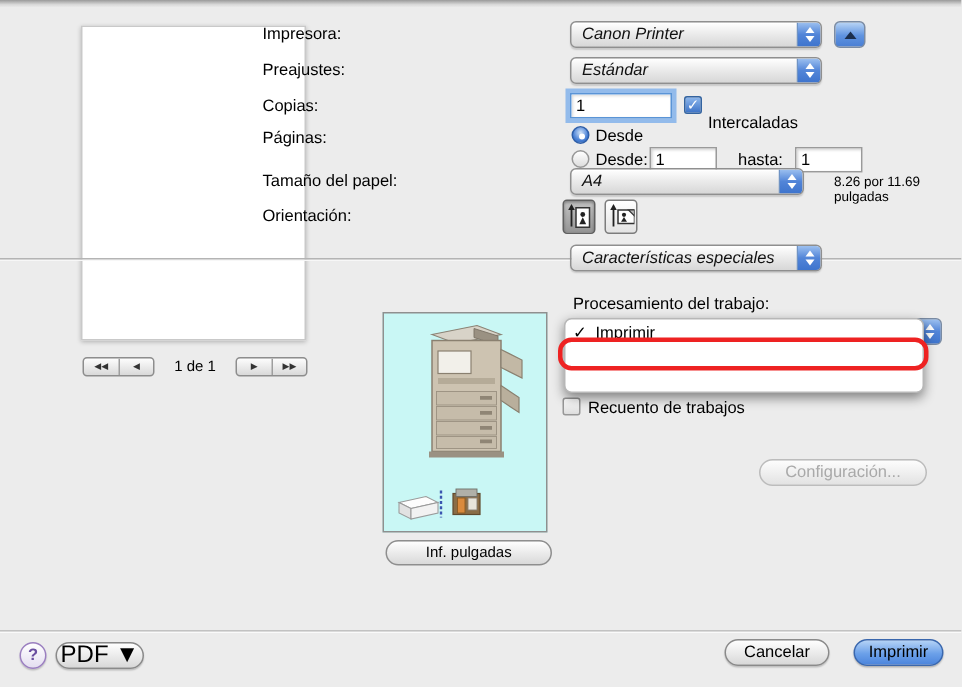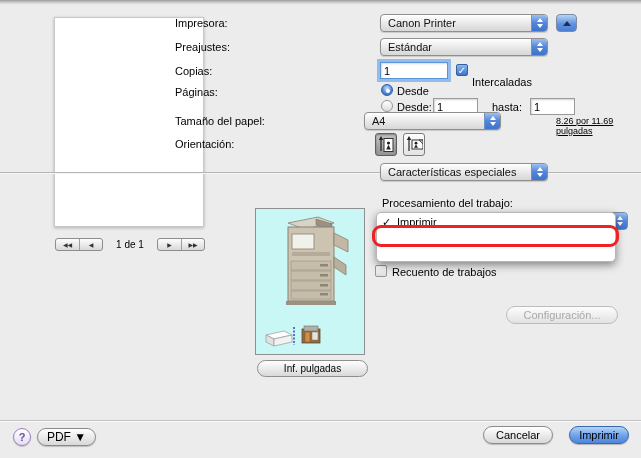--- a/index.html
+++ b/index.html
@@ -28,21 +28,21 @@
     font-size:10px; color:#000; }
 
   
   .lbl { position:absolute; width:200px; color:#000; }
   .r375 { left:175px; }
 
   .popup { position:absolute; height:18px; display:flex; align-items:center;
     border:1px solid #8f8f8f; border-radius:4px;
     background:linear-gradient(180deg,#ffffff,#eaeaea 50%,#d7d7d7);
     box-shadow:inset 0 1px 0 #fff,0 1px 1px rgba(0,0,0,.15); }
-  .popup-text { flex:1; padding-left:7px; white-space:nowrap; overflow:hidden; }
+  .popup-text { flex:1; padding-left:7px; white-space:nowrap; overflow:hidden;font-style:italic; }
   .popup-cap { width:16px; height:100%; border-left:1px solid #6f93c4; border-radius:0 3px 3px 0;
     background:linear-gradient(180deg,#9cc0f0,#5285d8 50%,#3e74cd);
     display:flex; flex-direction:column; align-items:center; justify-content:center; gap:2px; }
   .tri-up { width:0; height:0; border-left:3px solid transparent; border-right:3px solid transparent;
     border-bottom:4px solid #fff; }
   .tri-down { width:0; height:0; border-left:3px solid transparent; border-right:3px solid transparent;
     border-top:4px solid #fff; }
 
   .aqua-up-btn { position:absolute; left:556px; top:14px; width:21px; height:18px;
     border:1px solid #7a8ba3; border-radius:4px;
@@ -62,21 +62,21 @@
     border:1px solid #33639f; color:#fff; font-size:10px; line-height:11px; text-align:center; }
   .checkbox.unchecked { background:linear-gradient(180deg,#fff,#ddd); border:1px solid #979797; }
   .radio { position:absolute; width:12px; height:12px; border-radius:50%; }
   .radio.selected { background:radial-gradient(circle at 50% 35%,#cfe2f8,#4a81d6 60%,#2f63b4);
     border:1px solid #2e5ea8; }
   .radio.selected::after { content:""; position:absolute; left:3.5px; top:3.5px; width:4px; height:4px;
     border-radius:50%; background:#fff; }
   .radio.unselected { background:linear-gradient(180deg,#fff,#ddd); border:1px solid #979797; }
   .inline-lbl { position:absolute; color:#000; }
 
-  .size-note { position:absolute; left:556px; top:116px; font-size:9px; color:#000;text-decoration:underline; }
+  .size-note { position:absolute; left:556px; top:116px; font-size:9px; color:#000; }
 
   .orient-btn { position:absolute; top:133px; width:22px; height:23px; border:1px solid #7c7c7c;
     border-radius:3px; display:flex; align-items:center; justify-content:center; }
   .orient-btn.selected { background:linear-gradient(180deg,#c3c3c3,#949494); border-color:#5f5f5f;
     box-shadow:inset 0 1px 2px rgba(0,0,0,.35); }
   .orient-btn.normal { background:linear-gradient(180deg,#fff,#e3e3e3); }
 
   .divider { position:absolute; left:0; top:172px; width:641px; height:1px; background:#b4b4b4;
     box-shadow:0 1px 0 #f7f7f7; }
   .footer-divider { position:absolute; left:0; top:420px; width:641px; height:1px; background:#c2c2c2;
@@ -109,21 +109,21 @@
     text-align:center; line-height:15px; font-size:10px; color:#000; }
 
   
   .help-btn { position:absolute; left:13px; top:428px; width:18px; height:18px; border-radius:50%;
     background:linear-gradient(180deg,#ffffff,#e4def0); border:1px solid #9b7fc0;
     color:#6a4ea0; font-weight:bold; font-size:11px; text-align:center; line-height:16px;
     box-shadow:0 1px 1px rgba(0,0,0,.2); }
   .pill-btn { position:absolute; height:18px; border:1px solid #8a8a8a; border-radius:9px;
     background:linear-gradient(180deg,#ffffff,#d8d8d8); text-align:center; line-height:16px;
     color:#000; box-shadow:0 1px 1px rgba(0,0,0,.2); }
-  .pdf-btn { left:37px; top:428px; width:59px; font-size:12px; }
+  .pdf-btn { left:37px; top:428px; width:59px; font-size:16px; }
   .cancel-btn { left:483px; top:426px; width:70px; }
   .print-btn { position:absolute; left:569px; top:426px; width:60px; height:18px;
     border:1px solid #3a67ad; border-radius:9px; text-align:center; line-height:16px; color:#000;
     background:linear-gradient(180deg,#b5d3f6,#6ba0e9 55%,#4c85dc);
     box-shadow:0 1px 1px rgba(0,0,0,.25); }
 </style>
 </head>
 <body>
 
 <div class="top-shade"></div>
@@ -170,21 +170,21 @@
 <div class="lbl r375" style="top:86px">Páginas:</div>
 <div class="radio selected" style="left:381px; top:84px;"></div>
 <div class="inline-lbl" style="left:397px; top:85px;">Desde</div>
 <div class="radio unselected" style="left:381px; top:100px;"></div>
 <div class="inline-lbl" style="left:397px; top:101px;">Desde:</div>
 <input class="field" style="left: 433px; top: 98px; width: 45px;" value="1">
 <div class="inline-lbl" style="left:492px; top:101px;">hasta:</div>
 <input class="field" style="left: 530px; top: 98px; width: 45px;" value="1">
 
 <div class="lbl r375" style="top:115px">Tamaño del papel:</div>
-<div class="popup" style="left:364px; top:112px; width:137px;">
+<div class="popup" style="left:380px; top:112px; width:156px;">
   <span class="popup-text">A4</span>
   <span class="popup-cap">
       <span class="tri-up"></span>
       <span class="tri-down"></span>
     </span>
 </div>
 <div class="size-note">8.26 por 11.69 pulgadas</div>
 
 <div class="lbl r375" style="top:138px">Orientación:</div>
 <div class="orient-btn selected" style="left:375px;">

